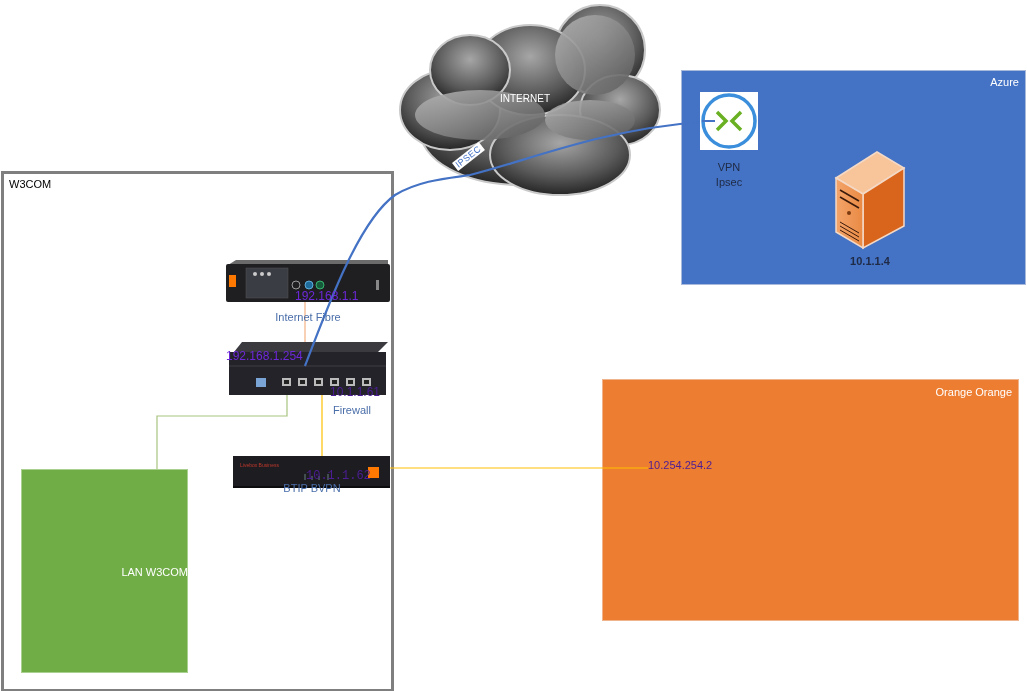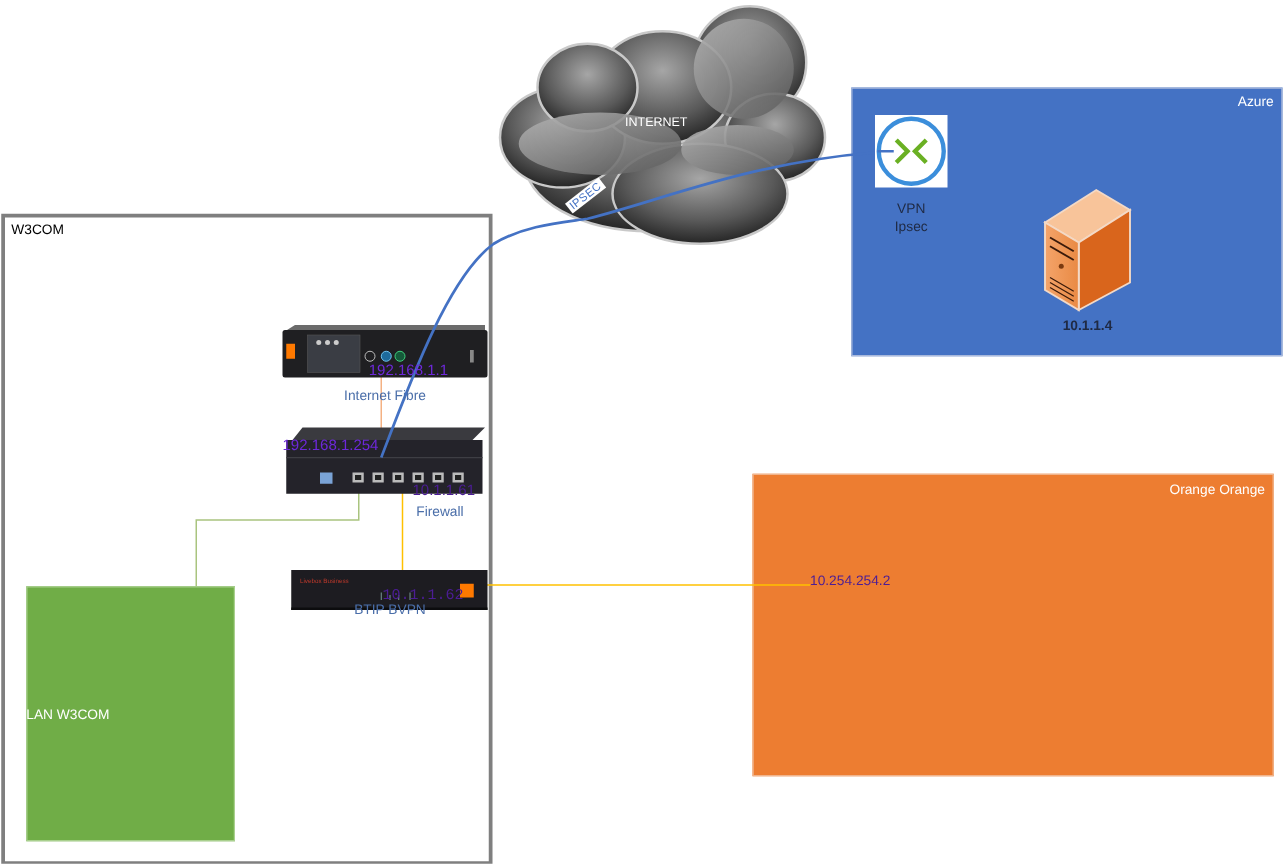--- a/index.html
+++ b/index.html
@@ -5,21 +5,21 @@
   html, body { margin:0; padding:0; background:#ffffff; }
   body { width:1027px; height:691px; position:relative; overflow:hidden; font-family:"Liberation Sans", sans-serif; }
   .abs { position:absolute; }
   #w3com-box { left:1px; top:171px; width:387px; height:515px; border:3px solid #7f7f7f; background:#fff; }
   #w3com-title { left:9px; top:178px; font-size:11px; color:#000; }
   #azure-box { left:681px; top:70px; width:345px; height:215px; background:#4472c4; border:1px solid #a9b9dc; box-sizing:border-box; }
   #azure-title { right:8px; top:76px; font-size:11px; color:#fff; }
   #orange-box { left:602px; top:379px; width:417px; height:242px; background:#ed7d31; border:1px solid #f0b48c; box-sizing:border-box; }
   #orange-title { right:15px; top:386px; font-size:11px; color:#fff; }
   #lan-box { left:21px; top:469px; width:167px; height:204px; background:#70ad47; border:1px solid #a9d08e; box-sizing:border-box; }
-  #lan-label { left:21px; top:566px; width:167px; text-align:left; font-size:11px; color:#fff; }
+  #lan-label { left:21px; top:566px; width:167px; text-align:right; font-size:11px; color:#fff; }
   .dev-label { font-size:11px; color:#4a6ea9; text-align:center; }
   .ip-orange { font-size:12px; color:#6d28d9; }
   .ip-yellow { font-size:12px; color:#4c1d95; }
   .dark-lbl { font-size:11px; color:#1f2a44; text-align:center; }
   svg { position:absolute; left:0; top:0; }
 </style>
 </head>
 <body>
 
 <div class="abs" id="w3com-box"></div>

